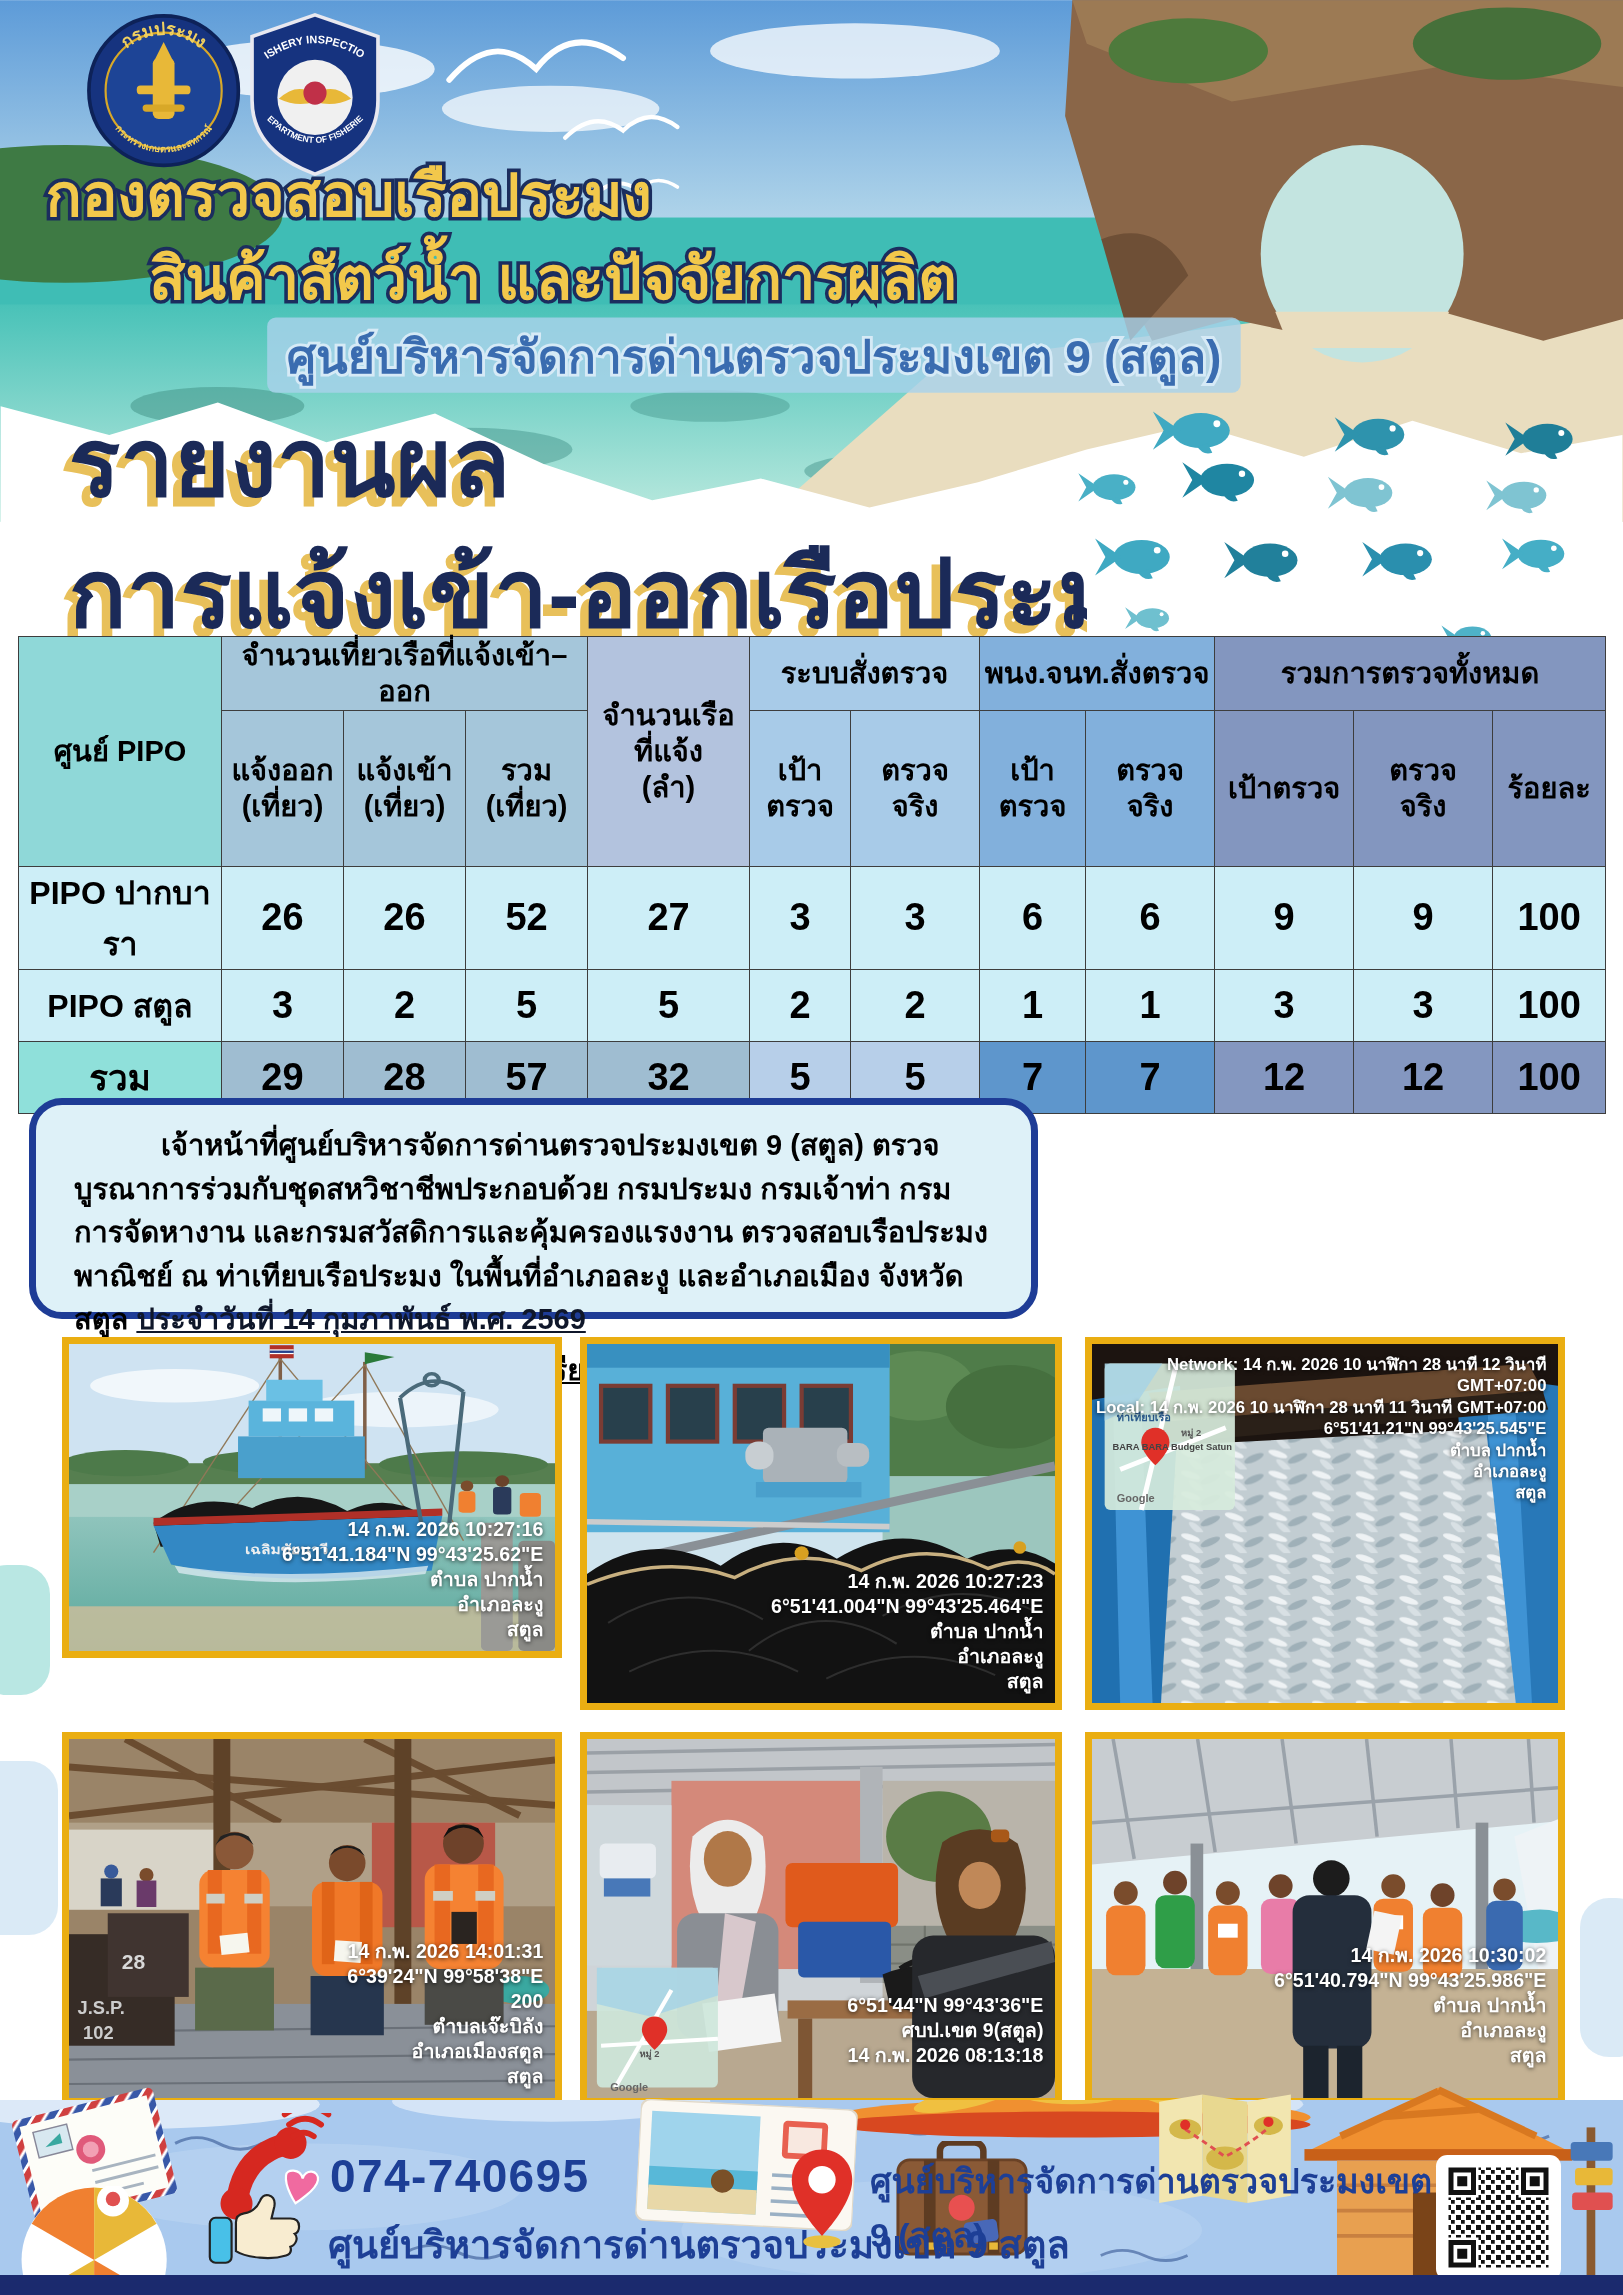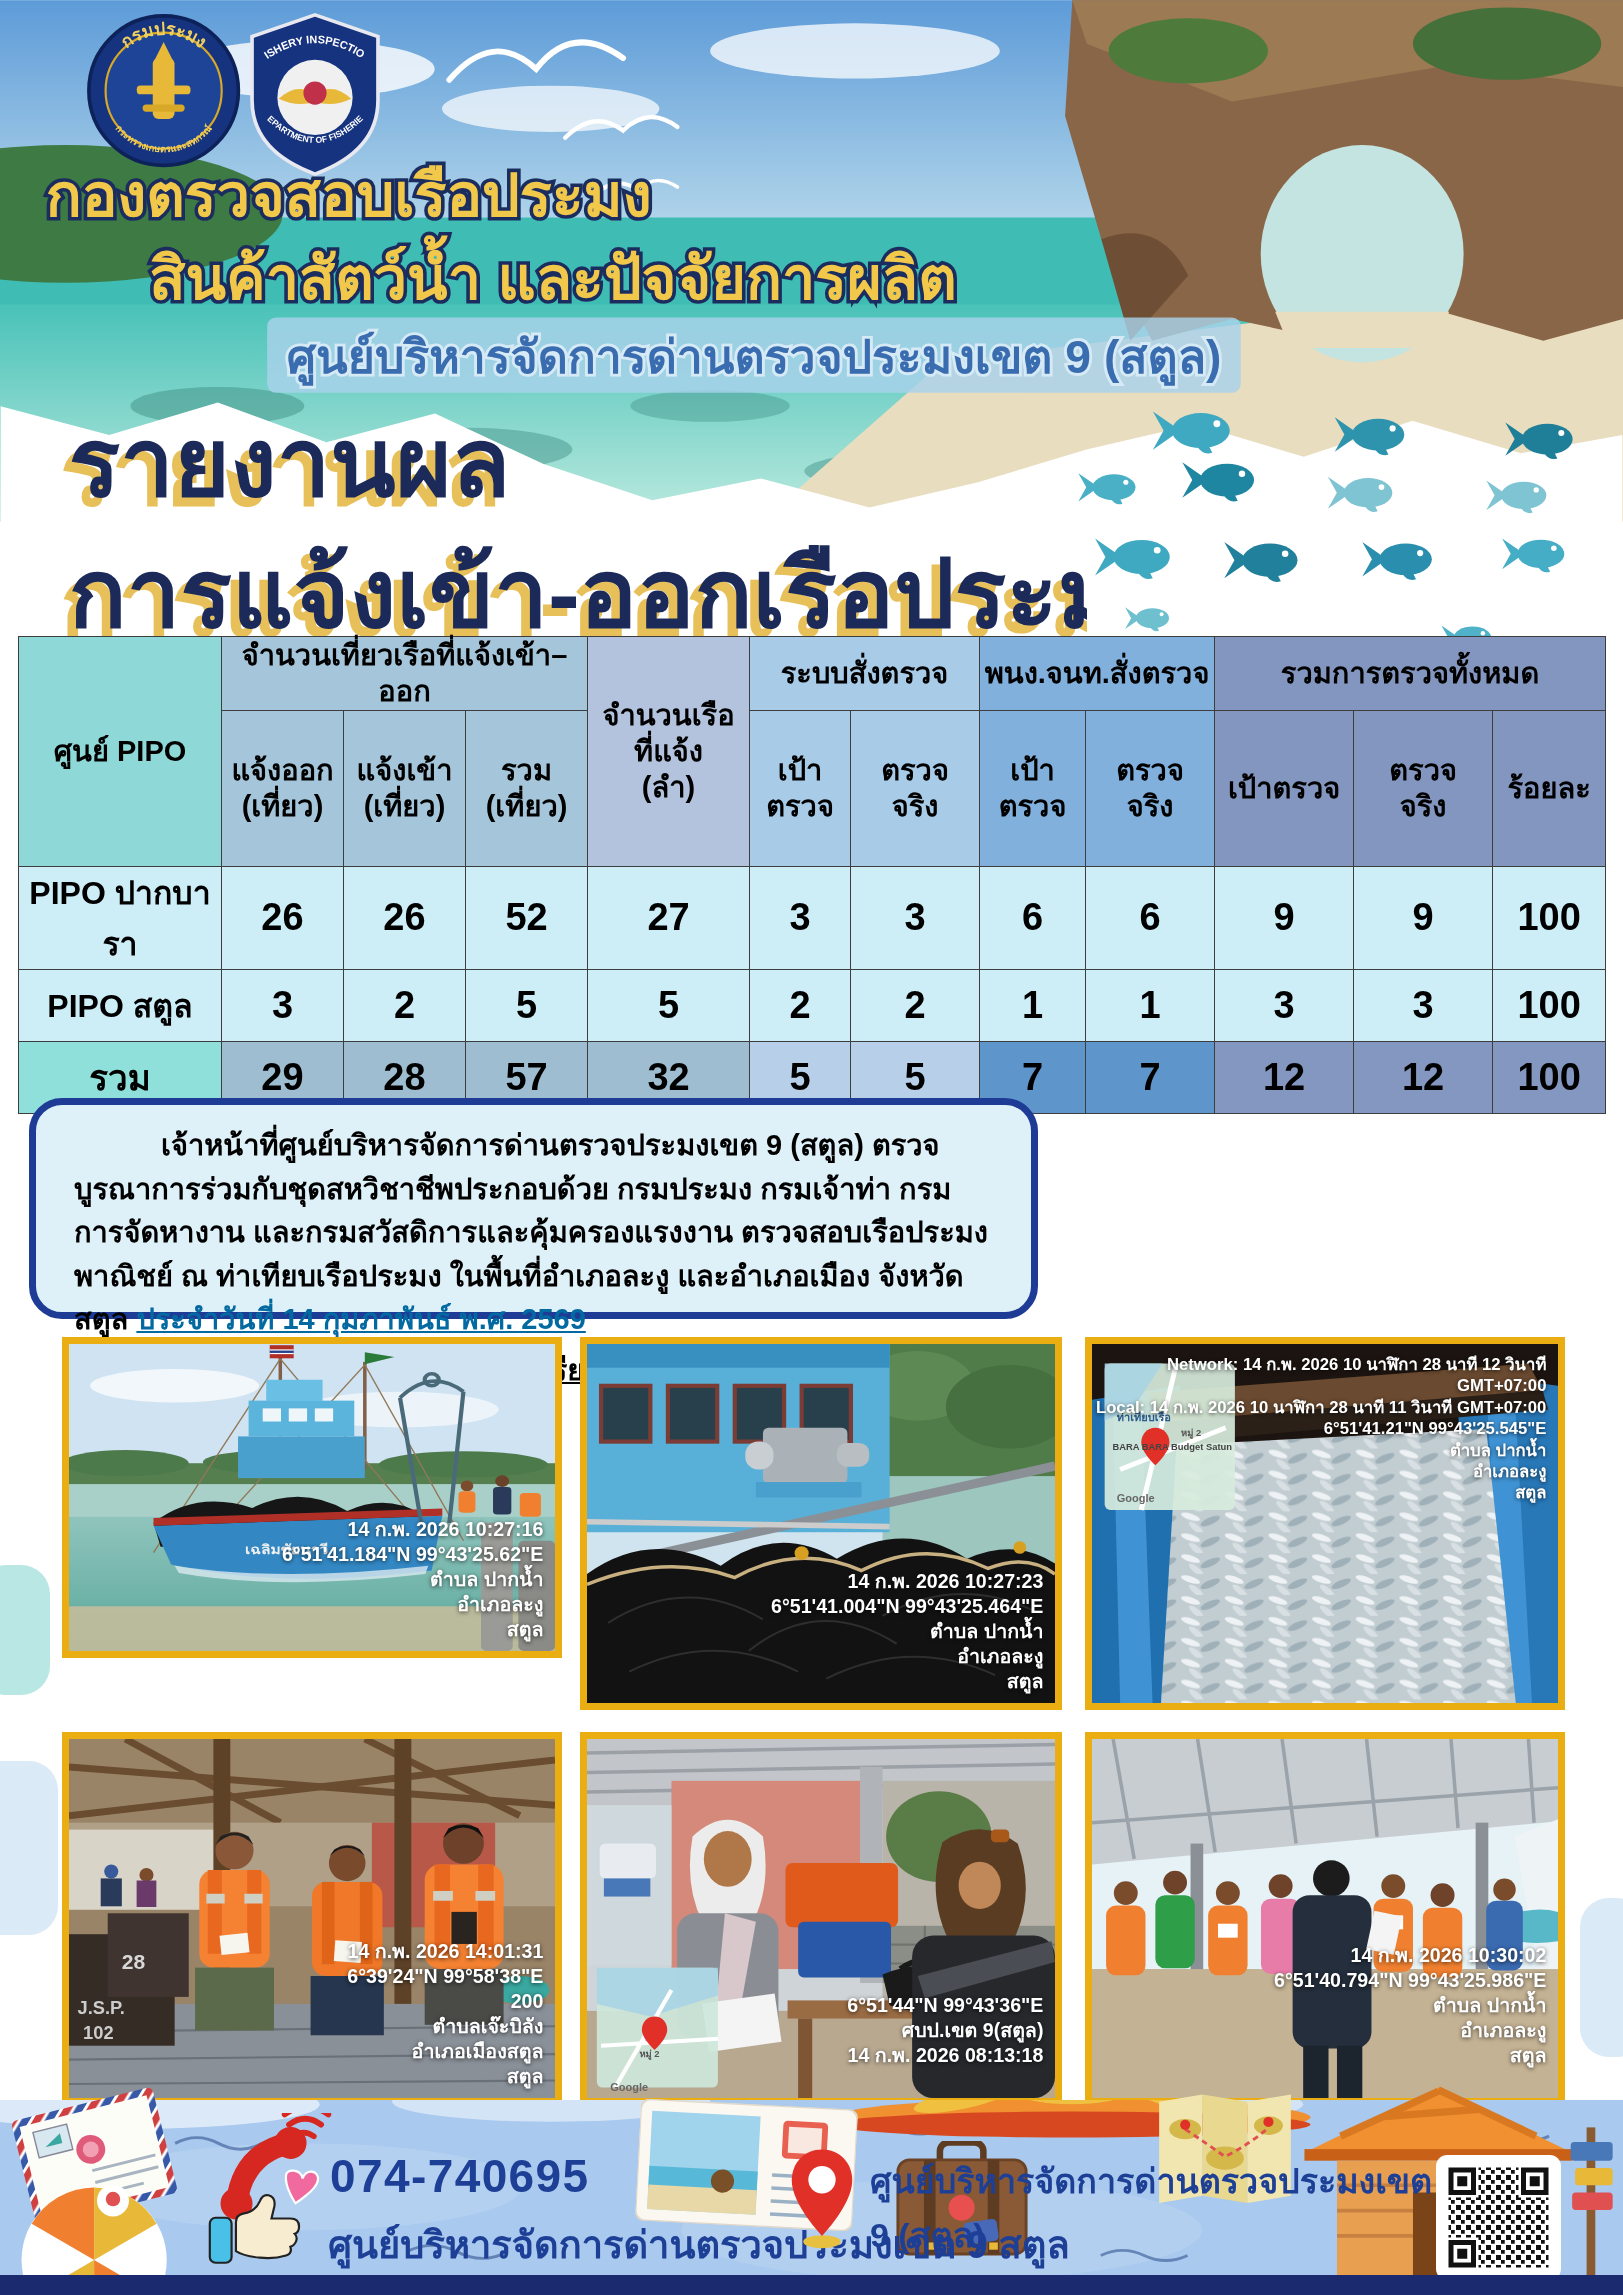--- a/index.html
+++ b/index.html
@@ -38,21 +38,21 @@
   tr.total .t0{background:#9fbdd1}.tr-b{background:#b3c1dd}
   tr.total .t1{background:#b7cfe9}.tr-c{background:#c0d5ee}
   tr.total .t2{background:#5e96cc}
   tr.total .t3{background:#8497c0}
 
   
   #note-box{left:29px;top:1098px;width:1009px;height:221px;background:#def1f8;border:7.2px solid #1e3c96;
      border-radius:33px;box-sizing:border-box;padding:19px 38px 10px;font-weight:bold;font-size:29px;
      line-height:1.5;text-align:left}
   #note-box .p1{text-indent:87px;margin:0}
-  .date-red{color:#0369a1;text-decoration:underline}
+  .date-red{color:#0f172a;text-decoration:underline}
   #note-box .result{text-align:center;text-decoration:underline;margin:7.2px 0 0}
   #target-table-wrap{left:1059px;top:1098px;width:546px;height:221px}
   table.target{border-collapse:collapse;table-layout:fixed;width:546px;height:221px}
   table.target th,table.target td{border:2.2px solid #44505a;text-align:center;vertical-align:middle;
      font-weight:bold;white-space:pre-line}
   table.target th{background:#a9c7d8;font-size:30px;height:122px;line-height:1.3}
   table.target td{background:#ade9e4;font-size:41px}
 
   
   .photo{position:absolute;border:7.2px solid #eaae12;box-sizing:border-box;overflow:hidden;background:#123}

